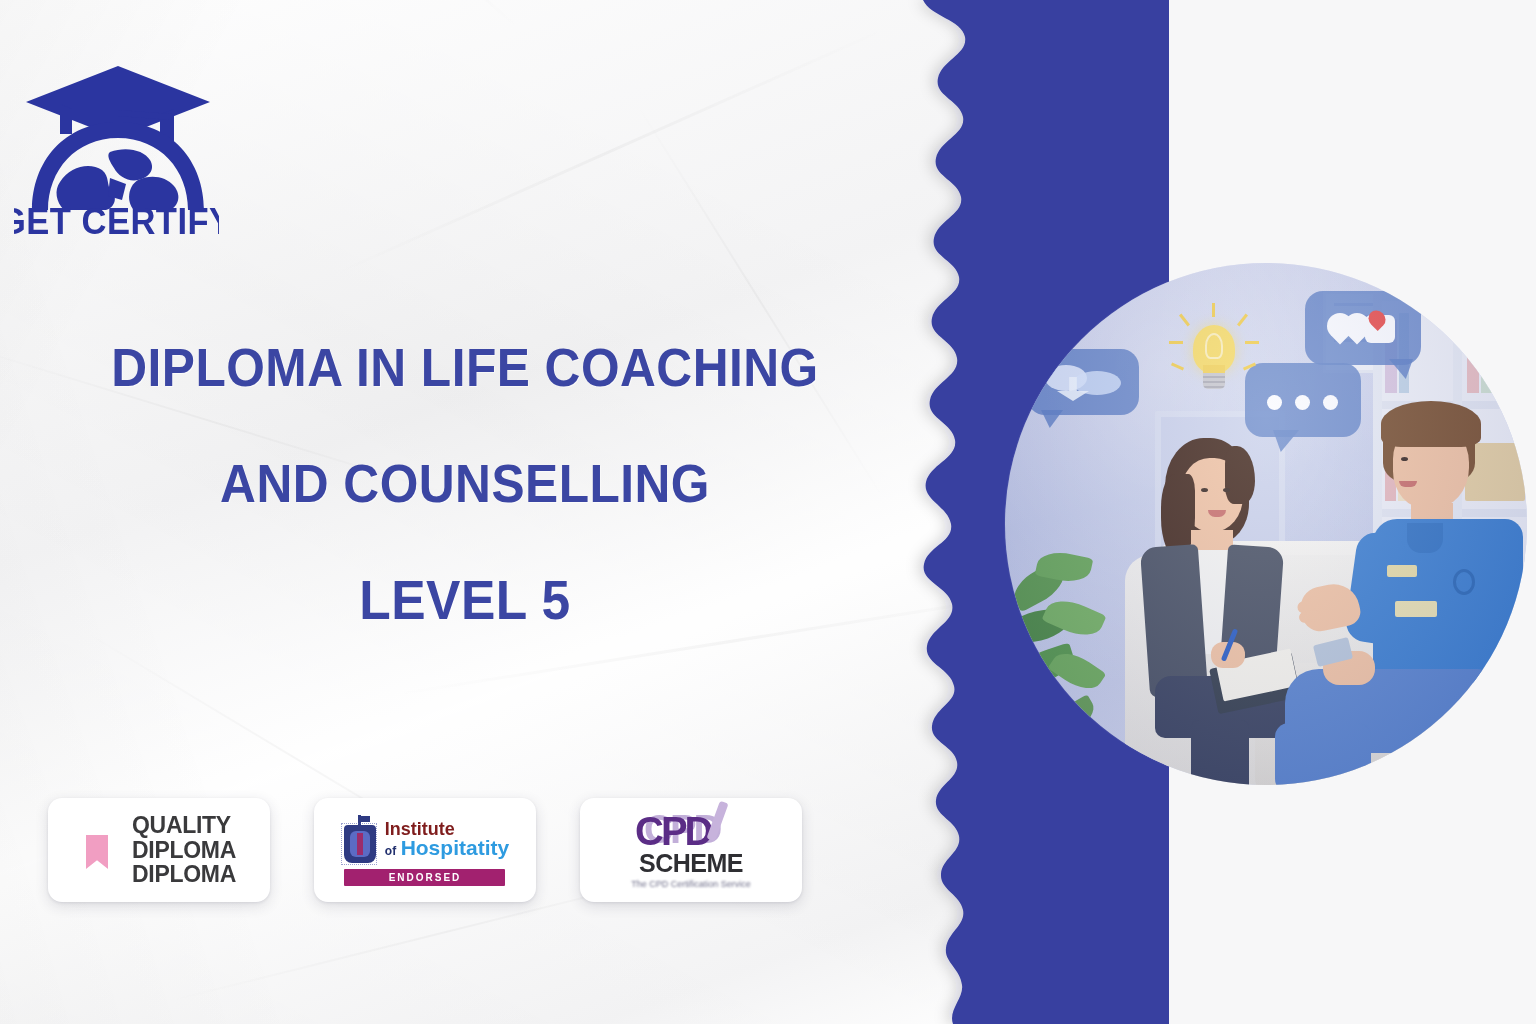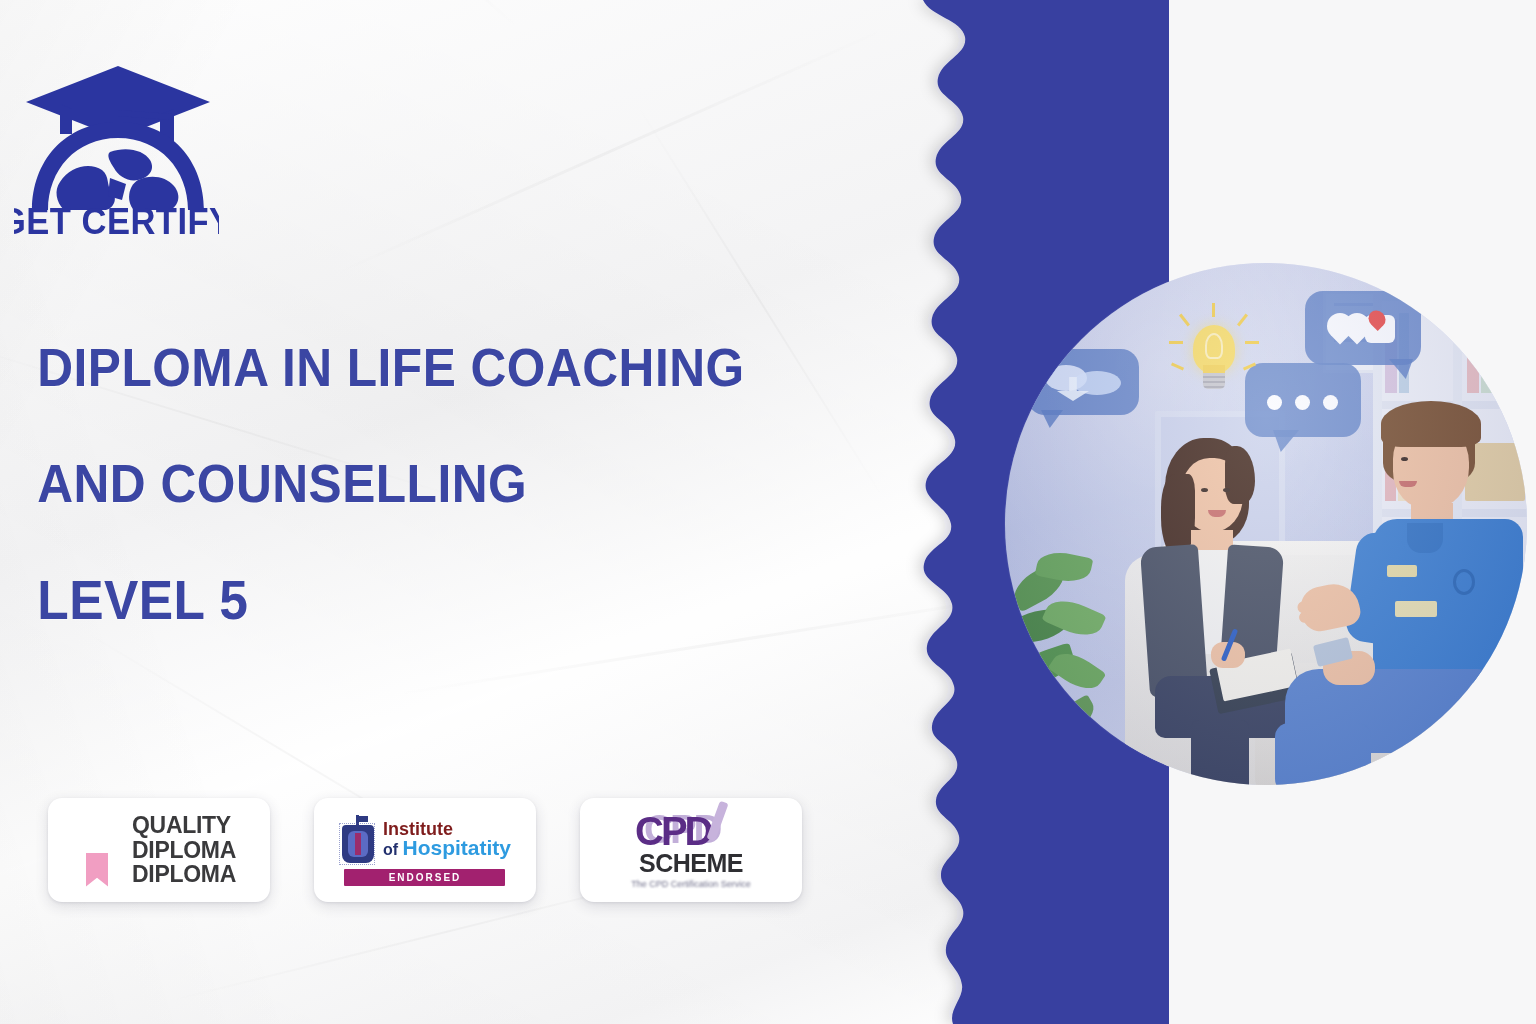--- a/index.html
+++ b/index.html
@@ -43,21 +43,21 @@
 
   
   .logo{
     position:absolute; left:14px; top:58px; width:205px; height:180px;
   }
   .logo svg{ display:block; }
 
   
   .headline{
     position:absolute; left:0; top:340px; width:930px;
-    text-align:left;
+    text-align:center;
     color:#3B46A3;
     font-family:"Liberation Sans", sans-serif;
     font-weight:bold;
     letter-spacing:0.5px;
   }
   .hl-line{
     display:block;
     font-size:54px;
     line-height:1.0;
     transform:scaleX(0.92);
@@ -76,34 +76,34 @@
   .badge{
     width:222px; height:104px;
     background:#FFFFFF;
     border-radius:14px;
     box-shadow:0 4px 14px rgba(40,40,70,0.14), 0 1px 3px rgba(40,40,70,0.10);
     display:flex; align-items:center; justify-content:center;
     overflow:hidden;
     position:relative;
   }
   
-  .qls-inner{ display:flex; align-items:flex-end; gap:24px; padding-left:4px; }
+  .qls-inner{ display:flex; align-items:center; gap:24px; padding-left:4px; }
   .qls-ribbon{ width:22px; height:34px; margin-top:4px; flex:0 0 auto;
     background:#F19EC2;
     clip-path:polygon(0 0,100% 0,100% 100%,50% 74%,0 100%);
   }
   .qls-text{ font-weight:bold; font-size:23px; line-height:1.06; color:#3A3A3C; letter-spacing:-0.3px; }
   
   .ioh-inner{ display:flex; flex-direction:column; align-items:center; gap:4px; }
   .ioh-top{ display:flex; align-items:center; gap:6px; }
   .ioh-mark{ width:38px; height:50px; position:relative; flex:0 0 auto; }
   .ioh-words{ line-height:0.95; }
   .ioh-w1{ font-weight:bold; font-size:18px; color:#7f1d1d; }
   .ioh-w2{ font-size:21px; color:#2E9BE0; font-weight:bold; }
-  .ioh-of{ font-size:16px; color:#22306E; font-weight:bold; }
+  .ioh-of{ font-size:12px; color:#22306E; font-weight:bold; }
   .ioh-band{ width:161px; height:17px; background:#A2216F; border-radius:1px;
     color:#fff; font-size:10px; font-weight:bold; letter-spacing:2px;
     display:flex; align-items:center; justify-content:center;
     filter:blur(0.35px); }
   
   .cpd-inner{ display:flex; flex-direction:column; align-items:center; }
   .cpd-letters{ position:relative; height:42px; width:120px; }
   .cpd-big{ font-size:40px; font-weight:bold; color:#5B2D86; letter-spacing:-3px; position:absolute; left:4px; top:-2px; filter:blur(0.4px);}
   .cpd-ghost{ font-size:40px; font-weight:bold; color:#B39BD0; letter-spacing:-3px; position:absolute; left:13px; top:-4px; opacity:.8; filter:blur(0.7px);}
   .cpd-member{ font-size:25px; font-weight:bold; color:#2F2F33; letter-spacing:-0.5px; margin-top:-4px; filter:blur(0.25px);}

